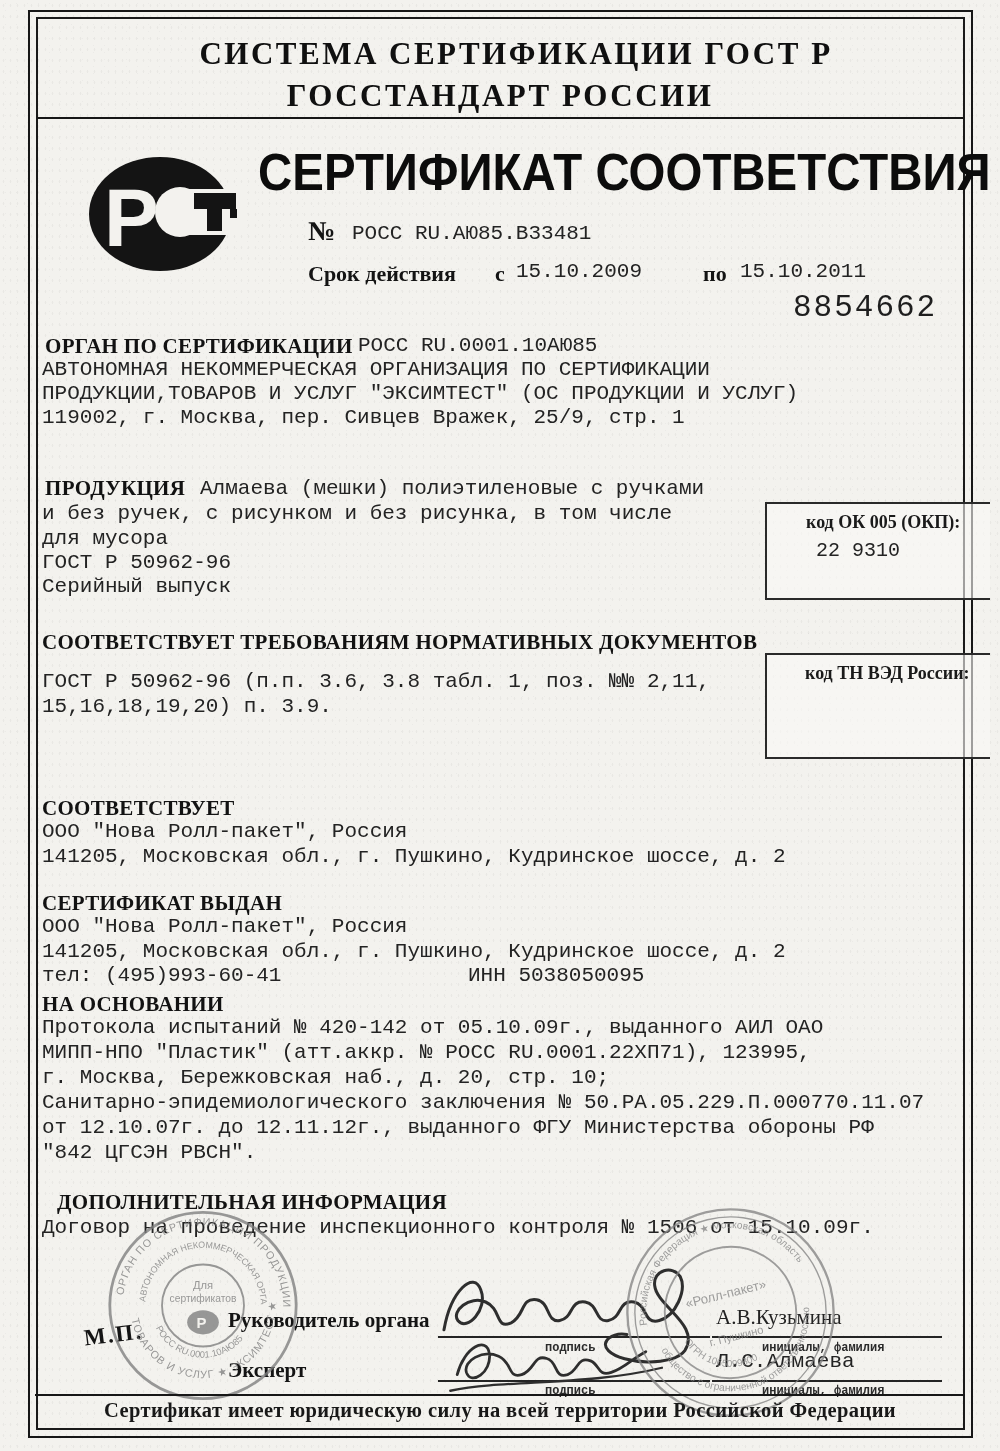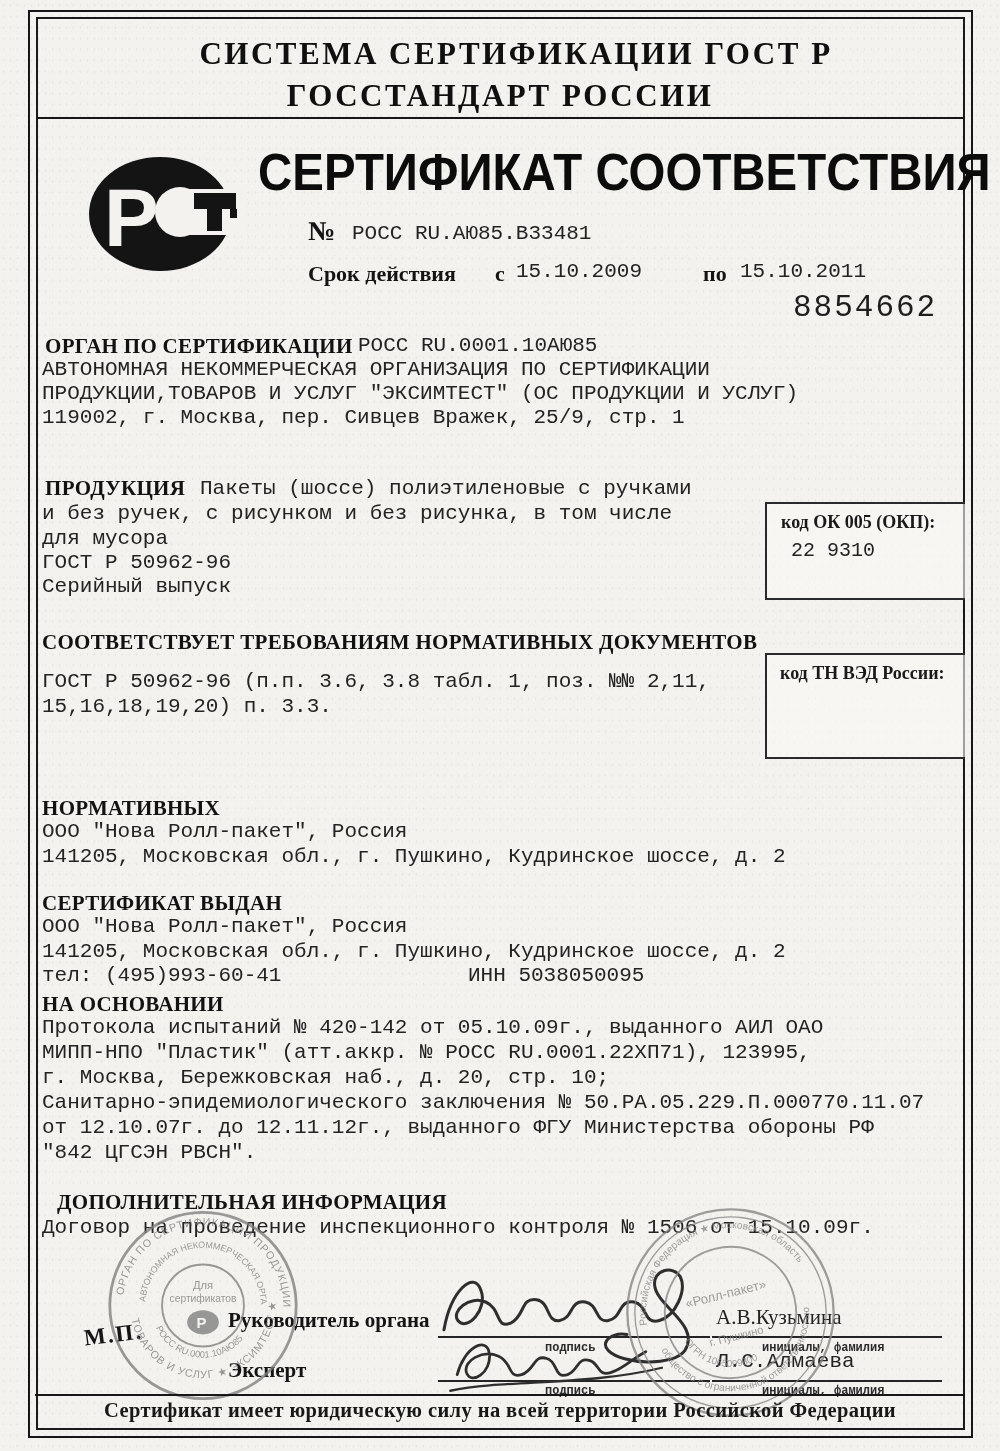--- a/index.html
+++ b/index.html
@@ -34,20 +34,21 @@
   .title{
     font-family:"Liberation Sans",sans-serif;font-weight:bold;
     font-size:51px;color:#0c0c0c;letter-spacing:0px;
     transform:scaleX(0.93);transform-origin:left center;white-space:nowrap;
   }
   .sec-h{font-family:"Liberation Serif",serif;font-weight:bold;font-size:21px;color:#121212;letter-spacing:0.3px;white-space:nowrap;}
   .rule{background:#161616;height:2px;}
   .code-box{
     border:2px solid #2a2a2a;border-right:none;
     background:rgba(250,249,246,0.6);
+    padding-left:25px;
   }
   .code-label{font-family:"Liberation Serif",serif;font-size:18px;color:#1a1a1a;font-weight:bold;}
   .small-cap{font-family:Liberation Mono, monospace;font-weight:bold;font-size:12px;color:#2b2b2b;}
   .sig-line{border-bottom:2px solid #242424;}
   .footer-t{font-family:"Liberation Serif",serif;font-weight:bold;font-size:20.5px;letter-spacing:0.4px;color:#181818;text-align:center;width:100%;}
   .stamp{opacity:0.78;pointer-events:none;}
   .bignum{font-family:"Liberation Mono","DejaVu Sans Mono",monospace;font-size:31px;letter-spacing:2px;color:#1e1e1e;}
 </style>
 </head>
 <body>
@@ -83,40 +84,40 @@
   <div class="abs mono" style="left:740px;top:260px;">15.10.2011</div>
   <div class="abs bignum" style="left:793px;top:290px;">8854662</div>
 
   <div class="abs sec-h" style="left:45px;top:334px;">ОРГАН ПО СЕРТИФИКАЦИИ</div>
   <div class="abs mono" style="left:358px;top:334px;">РОСС RU.0001.10АЮ85</div>
   <div class="abs mono" style="left:42px;top:358px;">АВТОНОМНАЯ НЕКОММЕРЧЕСКАЯ ОРГАНИЗАЦИЯ ПО СЕРТИФИКАЦИИ</div>
   <div class="abs mono" style="left:42px;top:382px;">ПРОДУКЦИИ,ТОВАРОВ И УСЛУГ "ЭКСИМТЕСТ" (ОС ПРОДУКЦИИ И УСЛУГ)</div>
   <div class="abs mono" style="left:42px;top:406px;">119002, г. Москва, пер. Сивцев Вражек, 25/9, стр. 1</div>
 
   <div class="abs sec-h" style="left:45px;top:476px;">ПРОДУКЦИЯ</div>
-  <div class="abs mono" style="left:200px;top:477px;">Пакеты (шоссе) полиэтиленовые с ручками</div>
+  <div class="abs mono" style="left:200px;top:477px;">Алмаева (мешки) полиэтиленовые с ручками</div>
   <div class="abs mono" style="left:42px;top:502px;">и без ручек, с рисунком и без рисунка, в том числе</div>
   <div class="abs mono" style="left:42px;top:527px;">для мусора</div>
   <div class="abs mono" style="left:42px;top:551px;">ГОСТ Р 50962-96</div>
   <div class="abs mono" style="left:42px;top:575px;">Серийный выпуск</div>
 
   <div class="abs code-box" style="left:765px;top:502px;width:198px;height:94px;">
     <div class="code-label" style="margin:8px 0 0 14px;">код ОК 005 (ОКП):</div>
     <div class="mono" style="margin:6px 0 0 24px;font-size:20px;">22 9310</div>
   </div>
 
   <div class="abs sec-h" style="left:42px;top:630px;">СООТВЕТСТВУЕТ ТРЕБОВАНИЯМ НОРМАТИВНЫХ ДОКУМЕНТОВ</div>
   <div class="abs mono" style="left:42px;top:670px;">ГОСТ Р 50962-96 (п.п. 3.6, 3.8 табл. 1, поз. №№ 2,11,</div>
-  <div class="abs mono" style="left:42px;top:695px;">15,16,18,19,20) п. 3.3.</div>
+  <div class="abs mono" style="left:42px;top:695px;">15,16,18,19,20) п. 3.9.</div>
 
   <div class="abs code-box" style="left:765px;top:653px;width:198px;height:102px;">
     <div class="code-label" style="margin:8px 0 0 13px;">код ТН ВЭД России:</div>
   </div>
 
-  <div class="abs sec-h" style="left:42px;top:796px;">НОРМАТИВНЫХ</div>
+  <div class="abs sec-h" style="left:42px;top:796px;">СООТВЕТСТВУЕТ</div>
   <div class="abs mono" style="left:42px;top:820px;">ООО "Нова Ролл-пакет", Россия</div>
   <div class="abs mono" style="left:42px;top:845px;">141205, Московская обл., г. Пушкино, Кудринское шоссе, д. 2</div>
 
   <div class="abs sec-h" style="left:42px;top:891px;">СЕРТИФИКАТ ВЫДАН</div>
   <div class="abs mono" style="left:42px;top:915px;">ООО "Нова Ролл-пакет", Россия</div>
   <div class="abs mono" style="left:42px;top:940px;">141205, Московская обл., г. Пушкино, Кудринское шоссе, д. 2</div>
   <div class="abs mono" style="left:42px;top:964px;">тел: (495)993-60-41</div>
   <div class="abs mono" style="left:468px;top:964px;">ИНН 5038050095</div>
 
   <div class="abs sec-h" style="left:42px;top:992px;">НА ОСНОВАНИИ</div>

